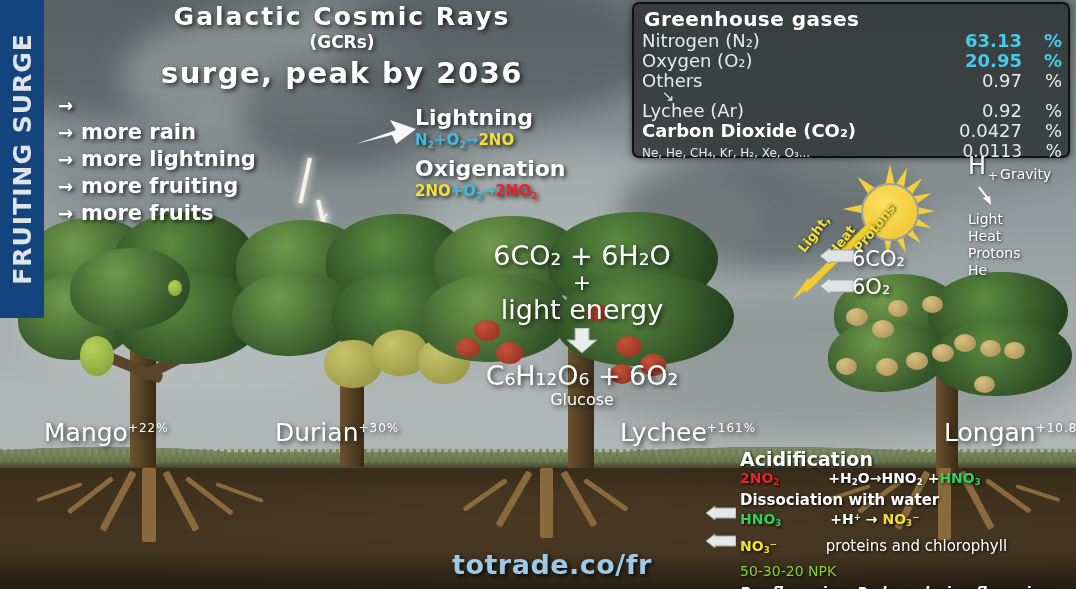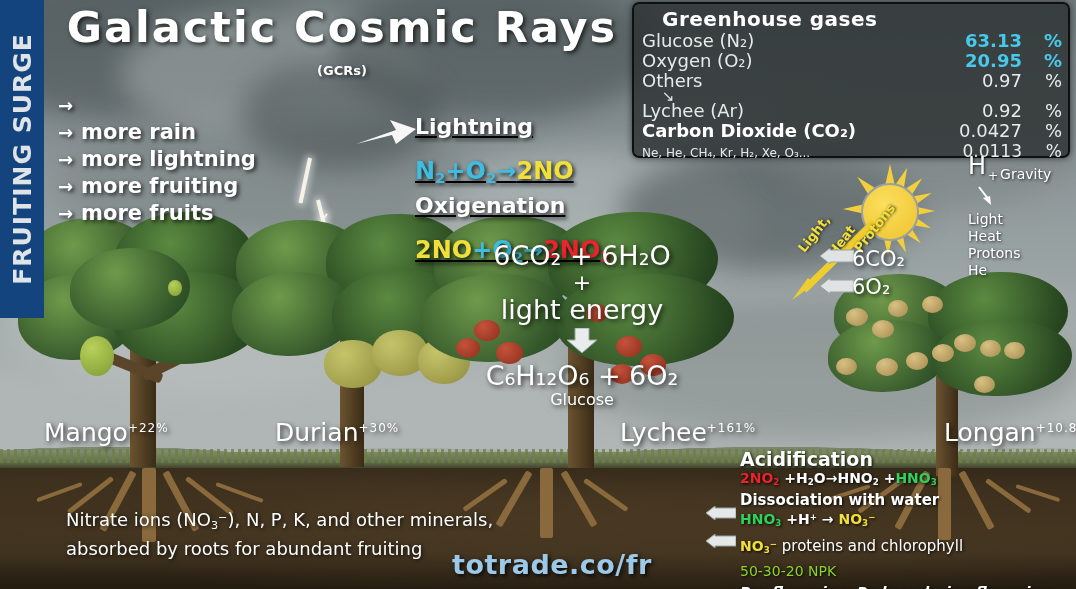--- a/index.html
+++ b/index.html
@@ -40,48 +40,48 @@
   
   #banner{position:absolute;left:0;top:0;width:44px;height:318px;background:#14447e;}
   #banner span{
     position:absolute;left:50%;top:50%;
     transform:translate(-50%,-50%) rotate(-90deg);
     white-space:nowrap;color:#dfe4e8;font-weight:bold;font-size:25px;letter-spacing:1px;
   }
 
   
   #title{position:absolute;left:52px;top:2px;width:580px;text-align:center;color:#fff;}
-  #title .l1{font-size:43px;font-weight:bold;letter-spacing:2px;
+  #title .l1{font-size:25px;font-weight:bold;letter-spacing:2px;
     text-shadow:2px 2px 5px rgba(0,0,0,.75);}
-  #title .l2{font-size:13px;font-weight:bold;margin-top:11px;
+  #title .l2{font-size:17px;font-weight:bold;margin-top:1px;
     text-shadow:2px 2px 4px rgba(0,0,0,.7);}
   #title .l3{font-size:29px;font-weight:bold;letter-spacing:1.5px;margin-top:4px;
     text-shadow:2px 2px 5px rgba(0,0,0,.75);}
 
   #bullets{position:absolute;left:58px;top:92px;width:330px;}
   .bul{display:flex;align-items:baseline;gap:8px;color:#fff;font-weight:bold;
        font-size:21px;line-height:27px;text-shadow:2px 2px 4px rgba(0,0,0,.75);}
   .bul .ar{font-size:18px;}
 
   
-  #lightbox{position:absolute;left:415px;top:114px;width:260px;text-decoration:underline;}
+  #lightbox{position:absolute;left:415px;top:105px;width:260px;}
   .hdr{color:#fff;font-weight:bold;font-size:22px;text-shadow:2px 2px 4px rgba(0,0,0,.75);}
-  .eq{font-weight:bold;font-size:24px;text-shadow:2px 2px 4px rgba(0,0,0,.8);margin-top:18px;}
-  .cy{color:#3fbde0;} .ye{color:#f2e03a;} .rd{color:#e8242c;} .wh{color:#fff;}
+  .eq{font-weight:bold;font-size:15px;text-shadow:2px 2px 4px rgba(0,0,0,.8);margin-top:1px;}
+  .cy{color:#3fbde0;} .ye{color:#f2e03a;} .rd{color:#e8242c;} .wh{color:#fff;margin-left:44px;}
   .gr{color:#2fd15a;}
   sub{font-size:.62em;vertical-align:-.28em;}
   sup{font-size:.62em;vertical-align:.45em;}
 
   #bigarrow{position:absolute;left:356px;top:118px;width:62px;height:34px;}
 
   
   #gasbox{position:absolute;left:632px;top:2px;width:438px;height:156px;
     background:rgba(42,48,48,.80);border:2px solid #0e1111;border-radius:7px;
     box-shadow:0 0 7px rgba(0,0,0,.6);padding:2px 6px 0 8px;box-sizing:border-box;}
-  #gasbox .gt{color:#fff;font-weight:bold;font-size:20px;letter-spacing:.5px;margin:1px 0 0 20px;}
+  #gasbox .gt{color:#fff;font-weight:bold;font-size:20px;letter-spacing:.5px;margin:1px 0 0 2px;}
   .grow{display:flex;align-items:baseline;color:#e7eaea;font-size:18px;line-height:20px;}
   .grow .nm{flex:1;}
   .grow .vl{width:96px;text-align:right;}
   .grow .un{width:40px;text-align:right;}
   .grow.hi .nm,.grow.hi .vl,.grow.hi .un{color:#48c8ea;font-weight:bold;}
   .grow.hi .nm{color:#e7eaea;font-weight:normal;}
   .grow.bold .nm{font-weight:bold;color:#fff;}
   .grow.small{font-size:12px;}
   .grow.small .vl{font-size:17px;}
   .grow.small .un{font-size:17px;}
@@ -263,20 +263,21 @@
     <div class="root" style="left:1014px;top:486px;width:4px;height:46px;transform:rotate(-72deg);"></div>
   </div>
 
   <div id="banner">
     <span>FRUITING SURGE</span>
   </div>
 
   <div id="title">
     <div class="l1">Galactic Cosmic Rays</div>
     <div class="l2">(GCRs)</div>
+    <div class="l3">surge, peak by 2036</div>
   </div>
 
   <div id="bullets">
     <div class="bul">
       <span class="ar">→</span>
     </div>
     <div class="bul">
       <span class="ar">→</span>
       <span>more rain</span>
     </div>
@@ -305,21 +306,21 @@
     </div>
     <div class="hdr" style="margin-top:6px;">Oxigenation</div>
     <div class="eq">
       <span class="ye">2NO</span><span class="cy">+O<sub>2</sub></span><span class="cy">→</span><span class="rd">2NO<sub>2</sub></span>
     </div>
   </div>
 
   <div id="gasbox">
     <div class="gt">Greenhouse gases</div>
     <div class="grow hi">
-      <span class="nm">Glucose (N₂)</span>
+      <span class="nm">Nitrogen (N₂)</span>
       <span class="vl">63.13</span>
       <span class="un">%</span>
     </div>
     <div class="grow hi">
       <span class="nm">Oxygen (O₂)</span>
       <span class="vl">20.95</span>
       <span class="un">%</span>
     </div>
     <div class="grow">
       <span class="nm">Others</span>
@@ -414,23 +415,20 @@
   <div class="tlabel" style="left:275px;top:418px;">
     <span>Durian</span><sup>+30%</sup>
   </div>
   <div class="tlabel" style="left:620px;top:418px;">
     <span>Lychee</span><sup>+161%</sup>
   </div>
   <div class="tlabel" style="left:944px;top:418px;">
     <span>Longan</span><sup>+10.8%</sup>
   </div>
 
-  <div id="nitrate">
-    Nitrate ions (NO<sub>3</sub><sup>−</sup>), N, P, K, and other minerals, absorbed by roots for abundant fruiting
-  </div>
 
   <div id="acid">
     <div class="ah">Acidification</div>
     <div class="ar1">
       <span class="rd">2NO<sub>2</sub></span><span class="wh"> +H<sub>2</sub>O→HNO<sub>2</sub> +</span><span class="gr">HNO<sub>3</sub></span>
     </div>
     <div class="dw">Dissociation with water</div>
     <div class="ar1">
       <span class="gr">HNO<sub>3</sub></span><span class="wh"> +H<sup>+</sup> → </span><span class="ye">NO<sub>3</sub><sup>−</sup></span>
     </div>

